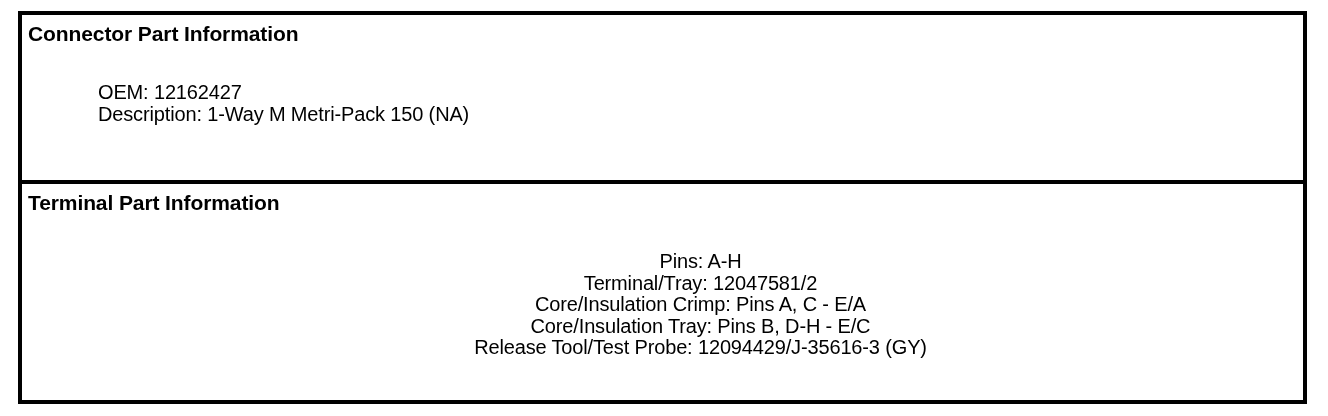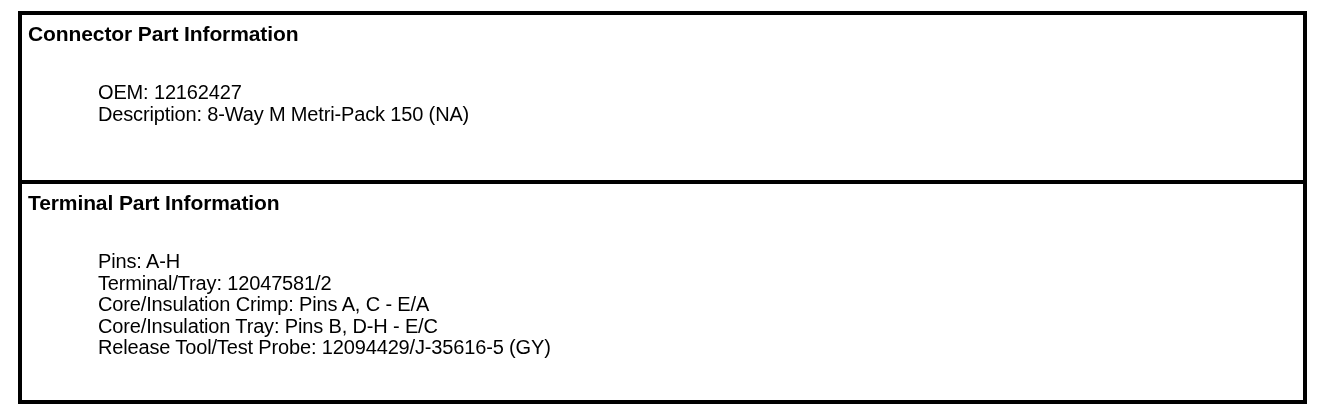--- a/index.html
+++ b/index.html
@@ -65,20 +65,21 @@
     padding-left: 76px;
     white-space: nowrap;
   }
 
   .section-connector .section-body {
     padding-top: 37px;
   }
 
   .section-terminal .section-body {
     padding-top: 37px;
+    text-align: center;
   }
 
   .body-line {
     font-size: 20px;
     font-weight: normal;
     line-height: 21.6px;
     letter-spacing: -0.15px;
     white-space: nowrap;
   }
 </style>
@@ -86,30 +87,30 @@
 <body>
 
 <div class="sheet">
 
   <div class="info-table">
 
     <div class="section section-connector">
       <div class="section-heading">Connector Part Information</div>
       <div class="section-body">
         <div class="body-line">OEM: 12162427</div>
-        <div class="body-line">Description: 8-Way M Metri-Pack 150 (NA)</div>
+        <div class="body-line">Description: 1-Way M Metri-Pack 150 (NA)</div>
       </div>
     </div>
 
     <div class="section section-terminal">
       <div class="section-heading">Terminal Part Information</div>
       <div class="section-body">
         <div class="body-line">Pins: A-H</div>
         <div class="body-line">Terminal/Tray: 12047581/2</div>
         <div class="body-line">Core/Insulation Crimp: Pins A, C - E/A</div>
         <div class="body-line">Core/Insulation Tray: Pins B, D-H - E/C</div>
-        <div class="body-line">Release Tool/Test Probe: 12094429/J-35616-5 (GY)</div>
+        <div class="body-line">Release Tool/Test Probe: 12094429/J-35616-3 (GY)</div>
       </div>
     </div>
 
   </div>
 
 </div>
 
 </body></html>

